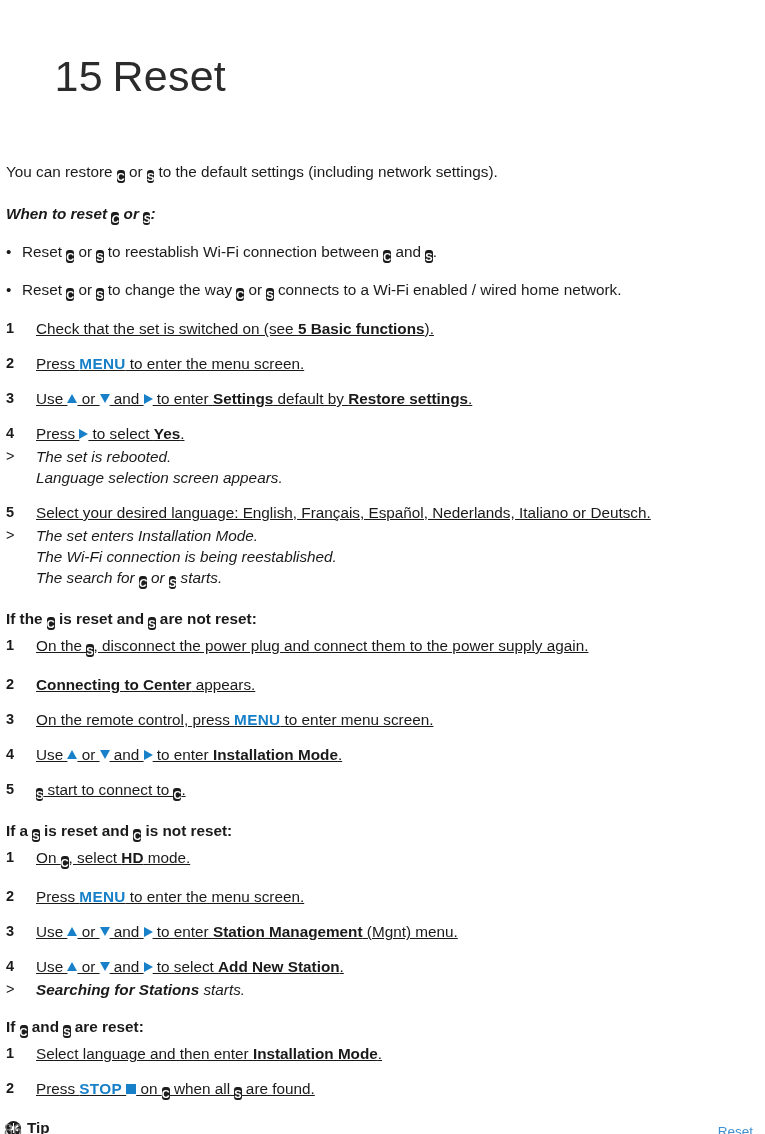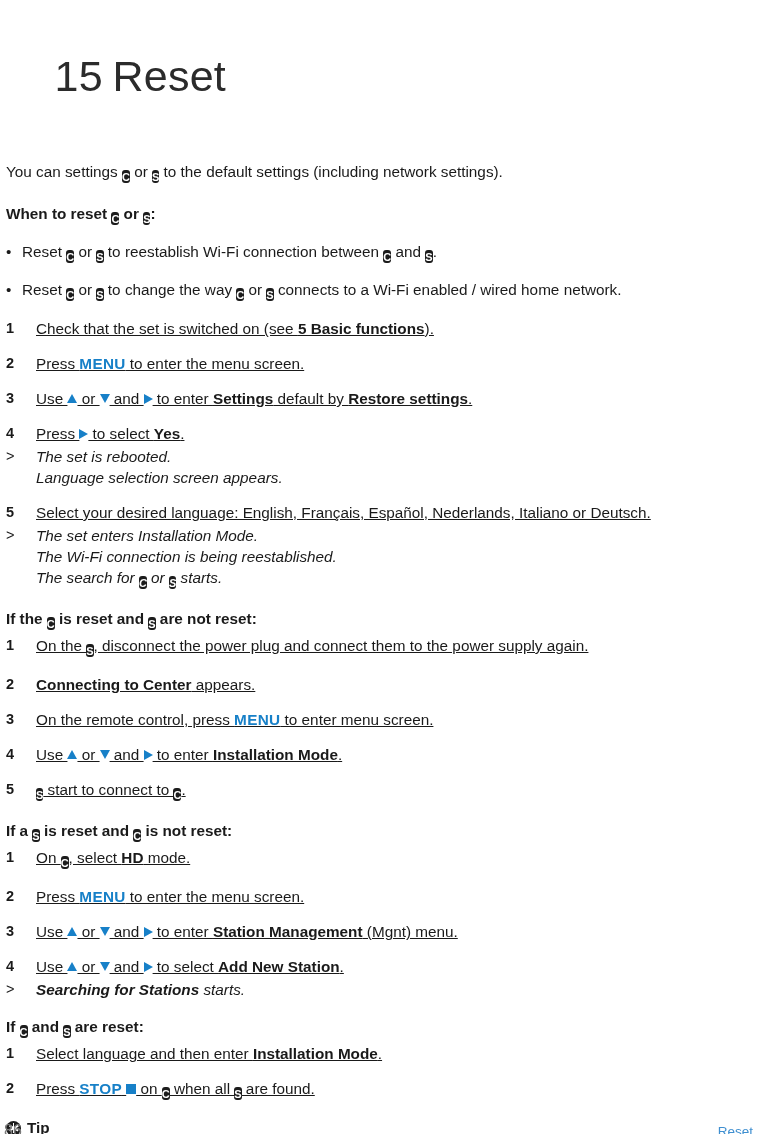--- a/index.html
+++ b/index.html
@@ -40,20 +40,21 @@
     font-size: 15.3px;
     line-height: 20px;
     margin: 26px 0 0 2px;
     color: #1a1a1a;
   }
   .subhead {
     font-size: 15.3px;
     font-weight: bold;
     line-height: 20px;
     margin: 18px 0 0 2px;
+    font-style: italic;
   }
   .section-head {
     font-size: 15.3px;
     font-weight: bold;
     line-height: 20px;
     margin: 17px 0 0 2px;
   }
 
   
   .bullet {
@@ -213,21 +214,21 @@
 </head>
 <body>
 
 <div class="page">
 
   <div class="chapter-title">
     <span class="chapter-num">15</span><span>Reset</span>
   </div>
 
   <div class="intro">
-    <span>You can settings </span><span class="dev dev-c"><span class="body">C</span><span class="foot"></span></span><span> or </span><span class="dev dev-s"><span class="body">S</span><span class="foot"></span></span><span> to the default settings (including network settings).</span>
+    <span>You can restore </span><span class="dev dev-c"><span class="body">C</span><span class="foot"></span></span><span> or </span><span class="dev dev-s"><span class="body">S</span><span class="foot"></span></span><span> to the default settings (including network settings).</span>
   </div>
 
   <div class="subhead">
     <span>When to reset </span><span class="dev dev-c"><span class="body">C</span><span class="foot"></span></span><span> or </span><span class="dev dev-s"><span class="body">S</span><span class="foot"></span></span><span>:</span>
   </div>
 
   <div class="bullet">
     <span class="dot">•</span>
     <span class="btext"><span>Reset </span><span class="dev dev-c"><span class="body">C</span><span class="foot"></span></span><span> or </span><span class="dev dev-s"><span class="body">S</span><span class="foot"></span></span><span> to reestablish Wi-Fi connection between </span><span class="dev dev-c"><span class="body">C</span><span class="foot"></span></span><span> and </span><span class="dev dev-s"><span class="body">S</span><span class="foot"></span></span><span>.</span></span>
   </div>

